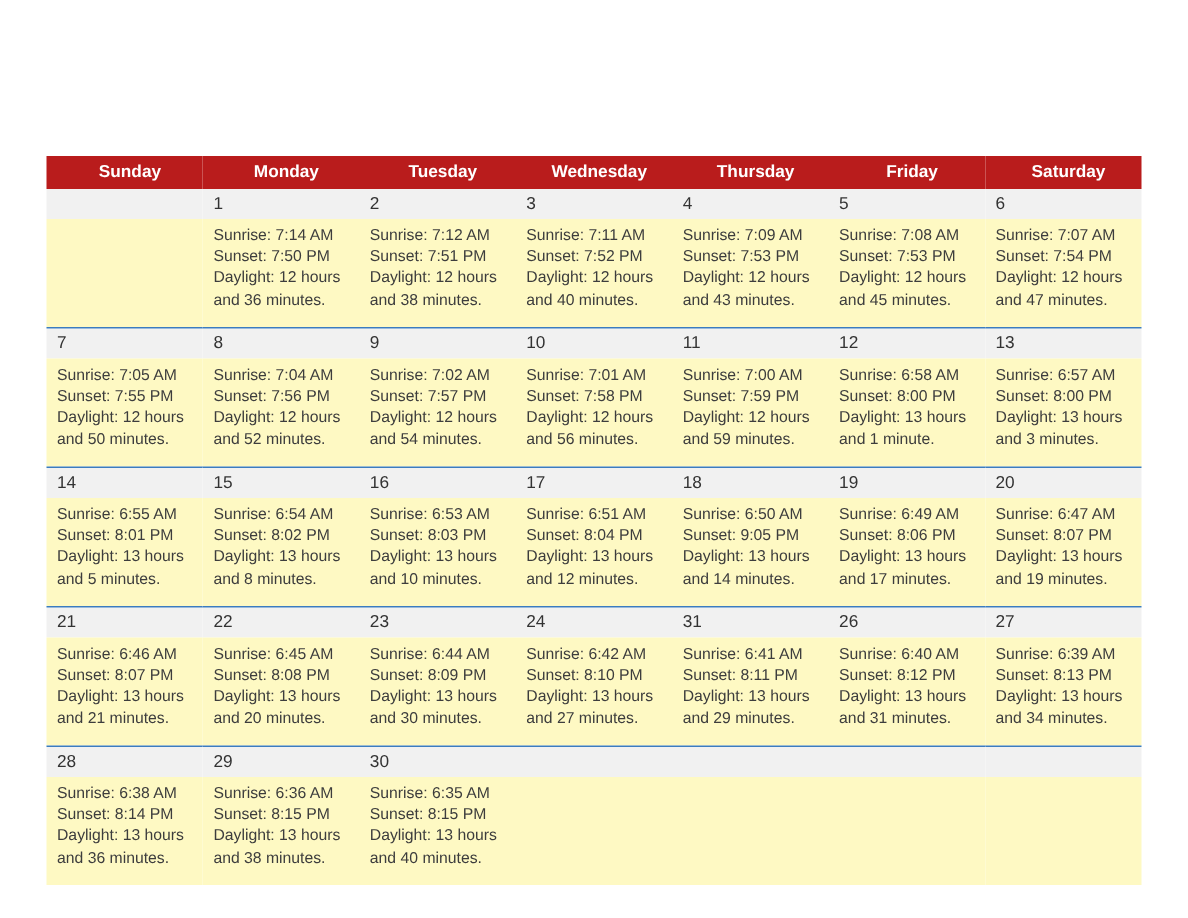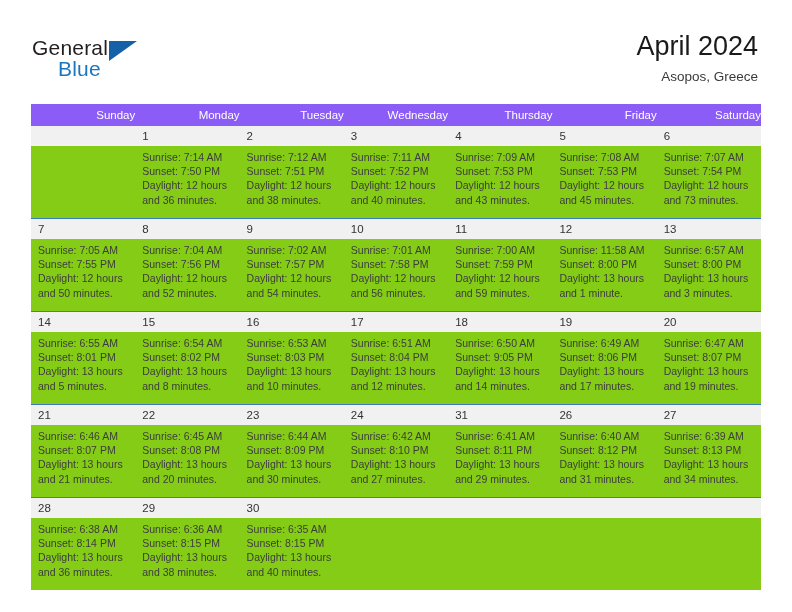--- a/index.html
+++ b/index.html
@@ -88,25 +88,25 @@
   
   .calendar {
     position: absolute;
     left: 31px;
     top: 104px;
     width: 730px;
     border-collapse: collapse;
     table-layout: fixed;
   }
   .calendar th {
-    background: #8b5cf6;
+    background: #b91c1c;
     color: #ffffff;
     font-size: 11.5px;
-    font-weight: normal;
-    text-align: right;
+    font-weight: bold;
+    text-align: center;
     padding: 5px 0 5px 7px;
     height: 12px;
     border: none;
   }
   .weekrow > td {
     padding: 0;
     vertical-align: top;
     border: none;
     border-top: 1px solid #3b7cc0;
   }
@@ -124,48 +124,34 @@
   .daynum.empty {
     background: #f1f1f1;
     color: transparent;
   }
   .dayinfo {
     font-size: 10.5px;
     color: #3d3d3d;
     line-height: 14.2px;
     padding: 4px 6px 10px 7px;
     min-height: 58px;
-    background: #84cc16;
+    background: #fef9c3;
   }
   .dayinfo div {
     white-space: nowrap;
   }
   .cell.blank .dayinfo {
     min-height: 58px;
   }
 </style>
 </head>
 <body>
 
 <div class="page">
 
-  <div class="header">
-
-    <div class="logo">
-      <span class="logo-general">General</span>
-      <span class="logo-mark"></span>
-      <span class="logo-blue">Blue</span>
-    </div>
-
-    <div class="title-block">
-      <div class="cal-title">April 2024</div>
-      <div class="cal-subtitle">Asopos, Greece</div>
-    </div>
-
-  </div>
 
   <table class="calendar">
     <thead>
       <tr>
         <th>Sunday</th>
         <th>Monday</th>
         <th>Tuesday</th>
         <th>Wednesday</th>
         <th>Thursday</th>
         <th>Friday</th>
@@ -227,21 +213,21 @@
               <div>Daylight: 12 hours</div>
               <div>and 45 minutes.</div>
             </div>
           </td>
           <td class="cell">
             <div class="daynum">6</div>
             <div class="dayinfo">
               <div>Sunrise: 7:07 AM</div>
               <div>Sunset: 7:54 PM</div>
               <div>Daylight: 12 hours</div>
-              <div>and 73 minutes.</div>
+              <div>and 47 minutes.</div>
             </div>
           </td>
         </tr>
         <tr class="weekrow">
           <td class="cell">
             <div class="daynum">7</div>
             <div class="dayinfo">
               <div>Sunrise: 7:05 AM</div>
               <div>Sunset: 7:55 PM</div>
               <div>Daylight: 12 hours</div>
@@ -280,21 +266,21 @@
             <div class="dayinfo">
               <div>Sunrise: 7:00 AM</div>
               <div>Sunset: 7:59 PM</div>
               <div>Daylight: 12 hours</div>
               <div>and 59 minutes.</div>
             </div>
           </td>
           <td class="cell">
             <div class="daynum">12</div>
             <div class="dayinfo">
-              <div>Sunrise: 11:58 AM</div>
+              <div>Sunrise: 6:58 AM</div>
               <div>Sunset: 8:00 PM</div>
               <div>Daylight: 13 hours</div>
               <div>and 1 minute.</div>
             </div>
           </td>
           <td class="cell">
             <div class="daynum">13</div>
             <div class="dayinfo">
               <div>Sunrise: 6:57 AM</div>
               <div>Sunset: 8:00 PM</div>

